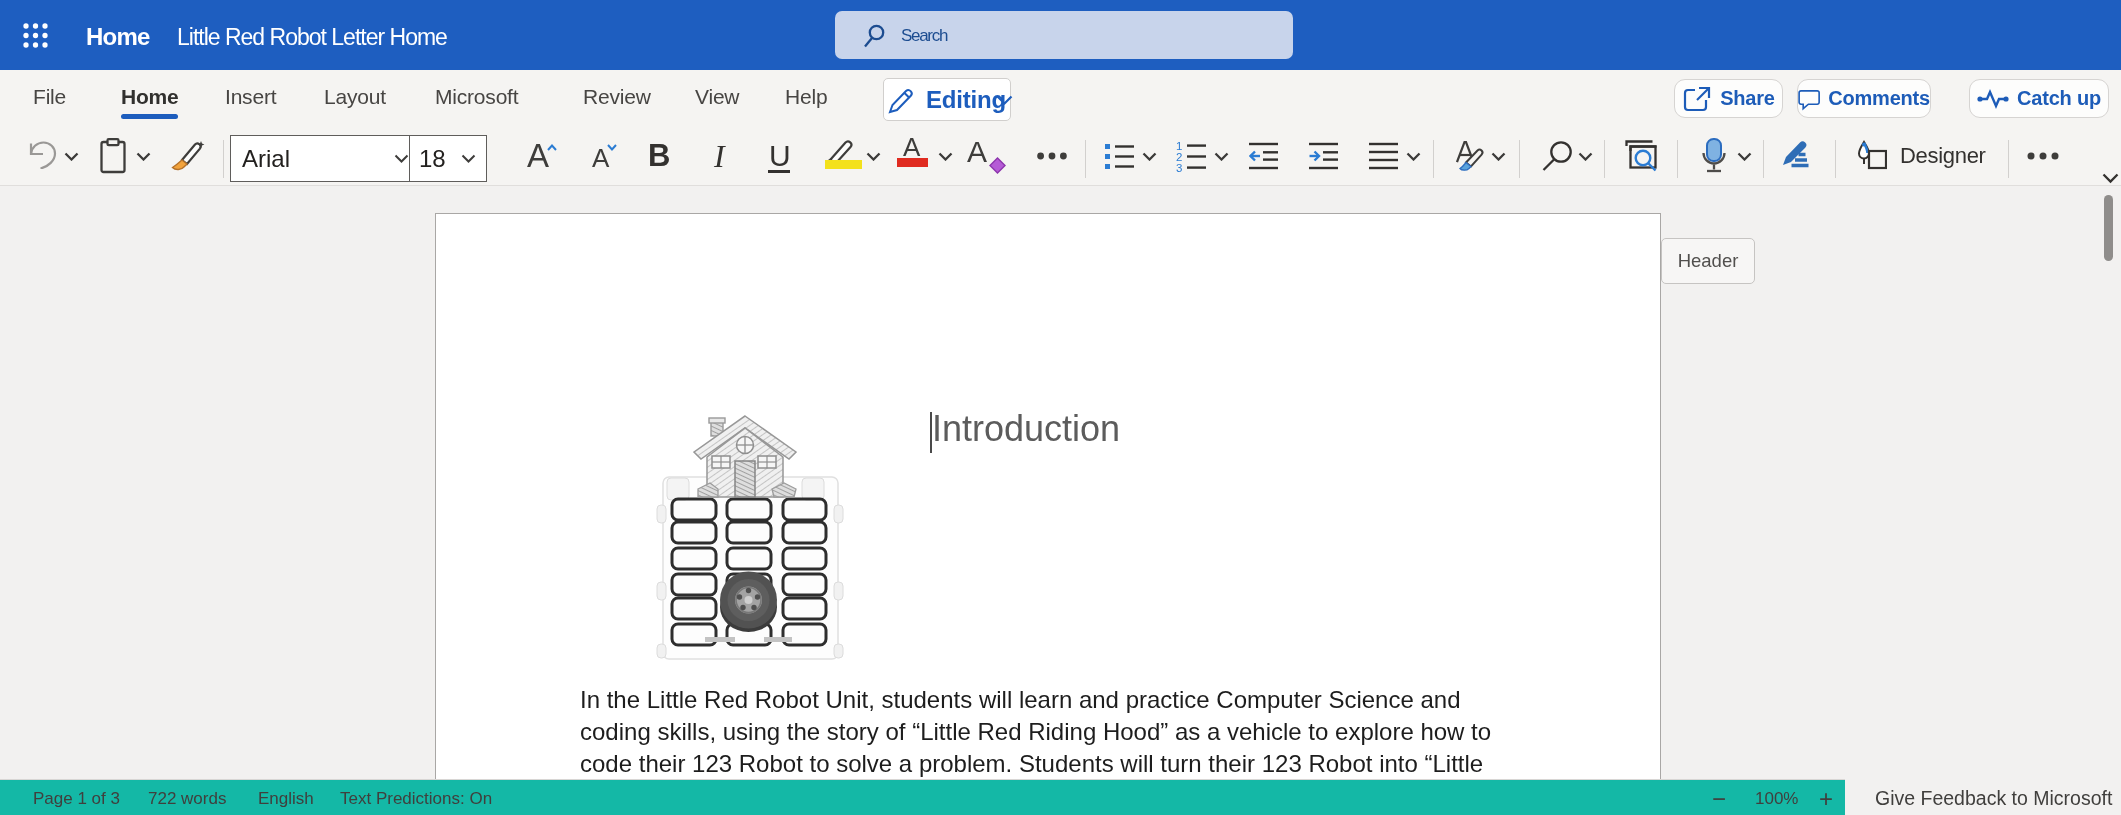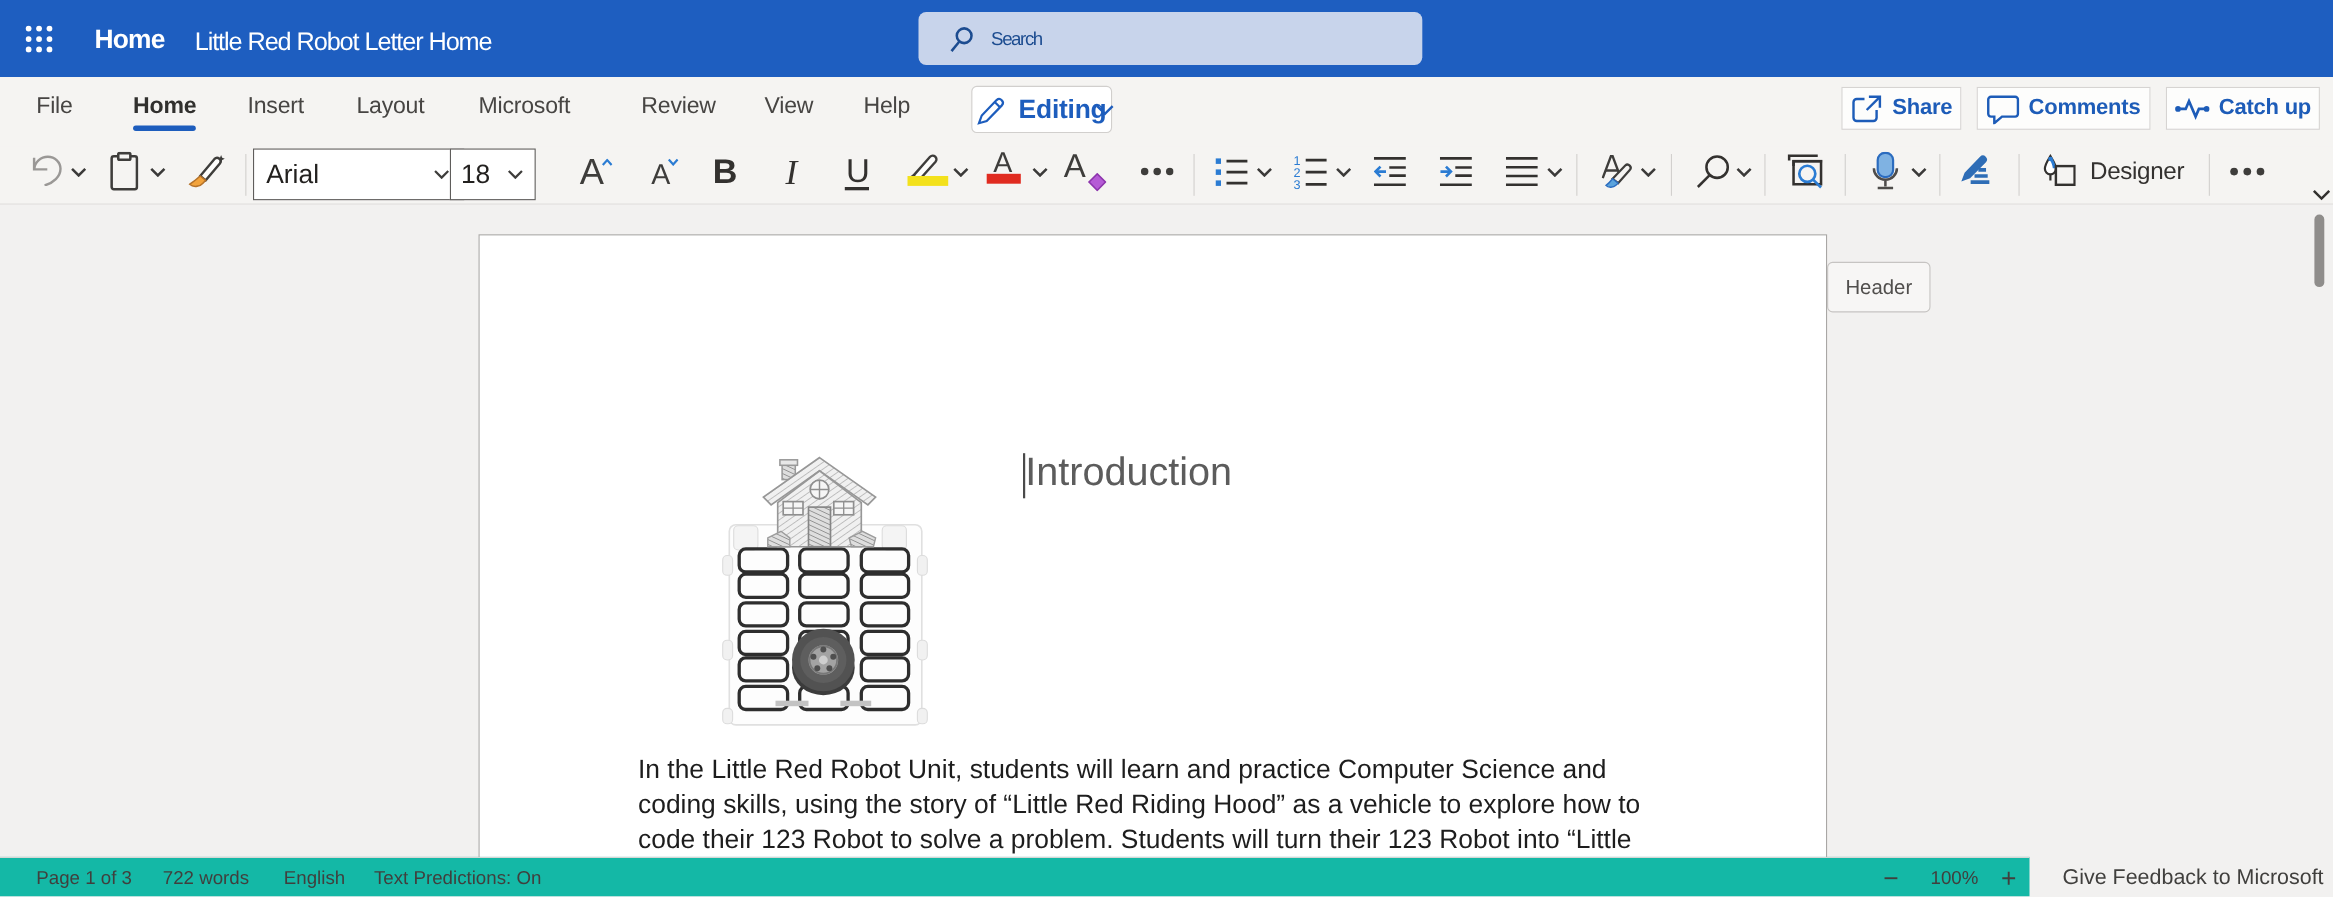--- a/index.html
+++ b/index.html
@@ -11,21 +11,21 @@
 #wordlogo { position:absolute; left:86px; top:0; height:70px; line-height:74px; color:#fff; font-size:24px; font-weight:bold; letter-spacing:-0.8px; }
 #doctitle { position:absolute; left:177px; top:0; height:70px; line-height:74px; color:#fff; font-size:23px; font-weight:400; letter-spacing:-1px; }
 #searchbox { position:absolute; left:835px; top:11px; width:458px; height:48px; background:#c8d4eb; border-radius:7px; }
 #searchbox .stext { position:absolute; left:66px; top:0; line-height:50px; font-size:17px; color:#1c4c90; letter-spacing:-1.3px; }
 
 #tabrow { position:absolute; left:0; top:70px; width:2121px; height:63px; background:#f5f4f2; }
 .tab { position:absolute; top:0; height:63px; line-height:53px; font-size:21px; color:#474543; letter-spacing:-0.2px; }
 #tab-home { font-weight:700; color:#31302e; }
 #homebar { position:absolute; left:121px; top:44px; width:57px; height:5px; background:#1d5dbd; border-radius:2.5px; }
 #editingbtn { position:absolute; left:883px; top:8px; width:128px; height:43px; background:#fff; border:1px solid #d1cfcd; border-radius:5px; display:flex; align-items:center; color:#1d5dbd; font-size:24px; font-weight:bold; letter-spacing:-0.2px; }
-.rbtn { position:absolute; top:9px; height:39px; background:#fdfdfc; border:1px solid #d6d4d2; border-radius:0; display:flex; align-items:center; justify-content:center; gap:8px; color:#1d5cb8; font-size:20px; font-weight:bold; letter-spacing:-0.2px; }
+.rbtn { position:absolute; top:9px; height:39px; background:#fdfdfc; border:1px solid #d6d4d2; border-radius:11px; display:flex; align-items:center; justify-content:center; gap:8px; color:#1d5cb8; font-size:20px; font-weight:bold; letter-spacing:-0.2px; }
 
 #ribbon { position:absolute; left:0; top:133px; width:2121px; height:53px; background:#f5f4f2; border-bottom:1px solid #e0dedc; color:#3e3d3b; }
 .ric { position:absolute; top:0; height:46px; display:flex; align-items:center; }
 .sep { position:absolute; top:7px; width:1px; height:38px; background:#d2d0ce; }
 .combo { position:absolute; top:2px; height:47px; background:#fff; border:1.5px solid #5f5d5b; display:flex; align-items:center; font-size:24px; color:#23211f; }
 
 #canvas { position:absolute; left:0; top:187px; width:2121px; height:592px; background:#f2f1f0; overflow:hidden; }
 #page { position:absolute; left:435px; top:26px; width:1226px; height:600px; background:#fff; border:1px solid #a9a7a5; }
 #headerbtn { position:absolute; left:1661px; top:51px; width:94px; height:46px; background:#f7f6f5; border:1px solid #c6c4c2; border-radius:5px; color:#514f4d; font-size:18.5px; display:flex; align-items:center; justify-content:center; }
 #scrollthumb { position:absolute; left:2104px; top:8px; width:9px; height:66px; background:#8f8d8b; border-radius:4.5px; }
@@ -83,21 +83,21 @@
       </svg>
     </div>
   <div class="rbtn" style="left:1674px;width:109px">
       <svg width="30" height="28" viewBox="0 0 30 28" fill="none" stroke="#1d5cb8" stroke-width="2.2">
         <path d="M13 5 H6 a3 3 0 0 0 -3 3 v14 a3 3 0 0 0 3 3 h15 a3 3 0 0 0 3 -3 v-7"></path>
         <path d="M17 3 h10 v10"></path>
         <path d="M27 3 L15 15"></path>
       </svg>
       <span>Share</span>
     </div>
-  <div class="rbtn" style="left:1797px;width:158px">
+  <div class="rbtn" style="left:1797px;width:134px">
       <svg width="30" height="28" viewBox="0 0 30 28" fill="none" stroke="#1d5cb8" stroke-width="2.2">
         <path d="M4 3 h22 a2.5 2.5 0 0 1 2.5 2.5 v13 a2.5 2.5 0 0 1 -2.5 2.5 h-12 l-7 6 v-6 h-3 a2.5 2.5 0 0 1 -2.5 -2.5 v-13 a2.5 2.5 0 0 1 2.5 -2.5 Z"></path>
       </svg>
       <span>Comments</span>
     </div>
   <div class="rbtn" style="left:1969px;width:140px">
       <svg width="32" height="22" viewBox="0 0 32 22" fill="none" stroke="#1d5cb8" stroke-width="2.4">
         <circle cx="3" cy="11" r="2.6" fill="#1d5cb8" stroke="none"></circle>
         <circle cx="29" cy="11" r="2.6" fill="#1d5cb8" stroke="none"></circle>
         <path d="M5 11 L10 11 L13 4 L19 18 L22 11 L27 11"></path>

